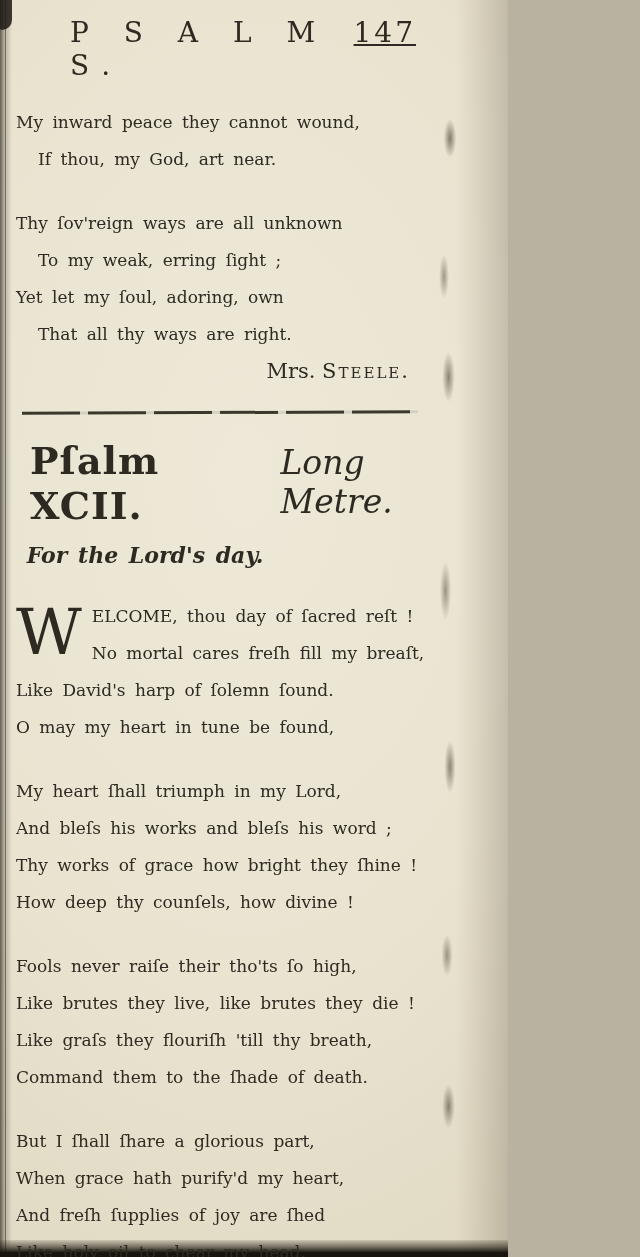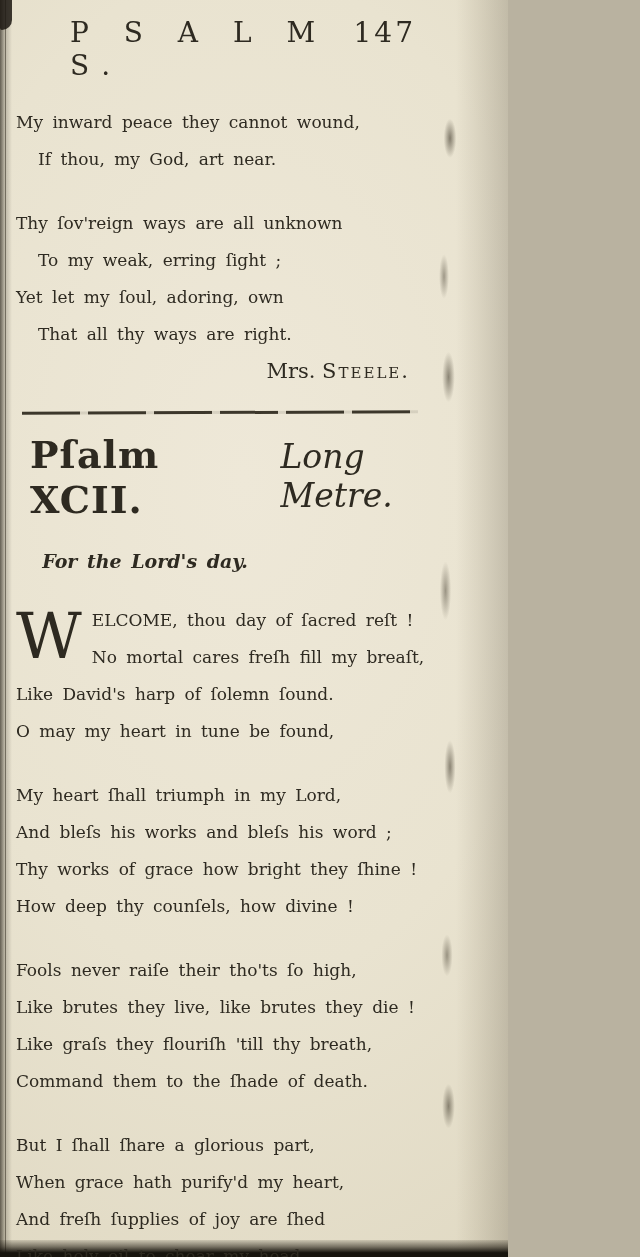--- a/index.html
+++ b/index.html
@@ -60,21 +60,21 @@
 
   
   .running-header {
     display: flex;
     justify-content: space-between;
     align-items: baseline;
     padding: 16px 92px 0 70px;
     font-size: 28px;
   }
   .header-title { letter-spacing: 13px; }
-  .page-number  { letter-spacing: 3px; }
+  .page-number  { letter-spacing: 3px; text-decoration: underline; }
 
   
   .content {
     position: relative;
     padding: 0 64px 0 16px;
   }
   .line {
     font-size: 17px;
     line-height: 37px;
     word-spacing: 4px;
@@ -103,38 +103,38 @@
       rgba(60,55,43,0.12) 58px, rgba(60,55,43,0.12) 66px);
     transform: rotate(-0.2deg);
   }
 
   
   .psalm-heading {
     display: flex;
     align-items: baseline;
     gap: 48px;
     padding-left: 14px;
-    margin-top: 18px;
+    margin-top: 24px;
   }
   .psalm-title {
     font-size: 38px;
     font-weight: bold;
     letter-spacing: 1px;
   }
   .psalm-metre {
     font-size: 33px;
     font-style: italic;
   }
   .psalm-subtitle {
-    margin-top: 28px;
+    margin-top: 14px;
     margin-right: 170px;
     text-align: center;
     font-style: italic;
     font-weight: bold;
-    font-size: 19px;
+    font-size: 22px;
     word-spacing: 3px;
   }
 
   .dropcap {
     float: left;
     font-size: 64px;
     line-height: 56px;
     margin: 6px 10px 0 0;
   }
   .psalm-section .stanza:first-child { margin-top: 30px; }

